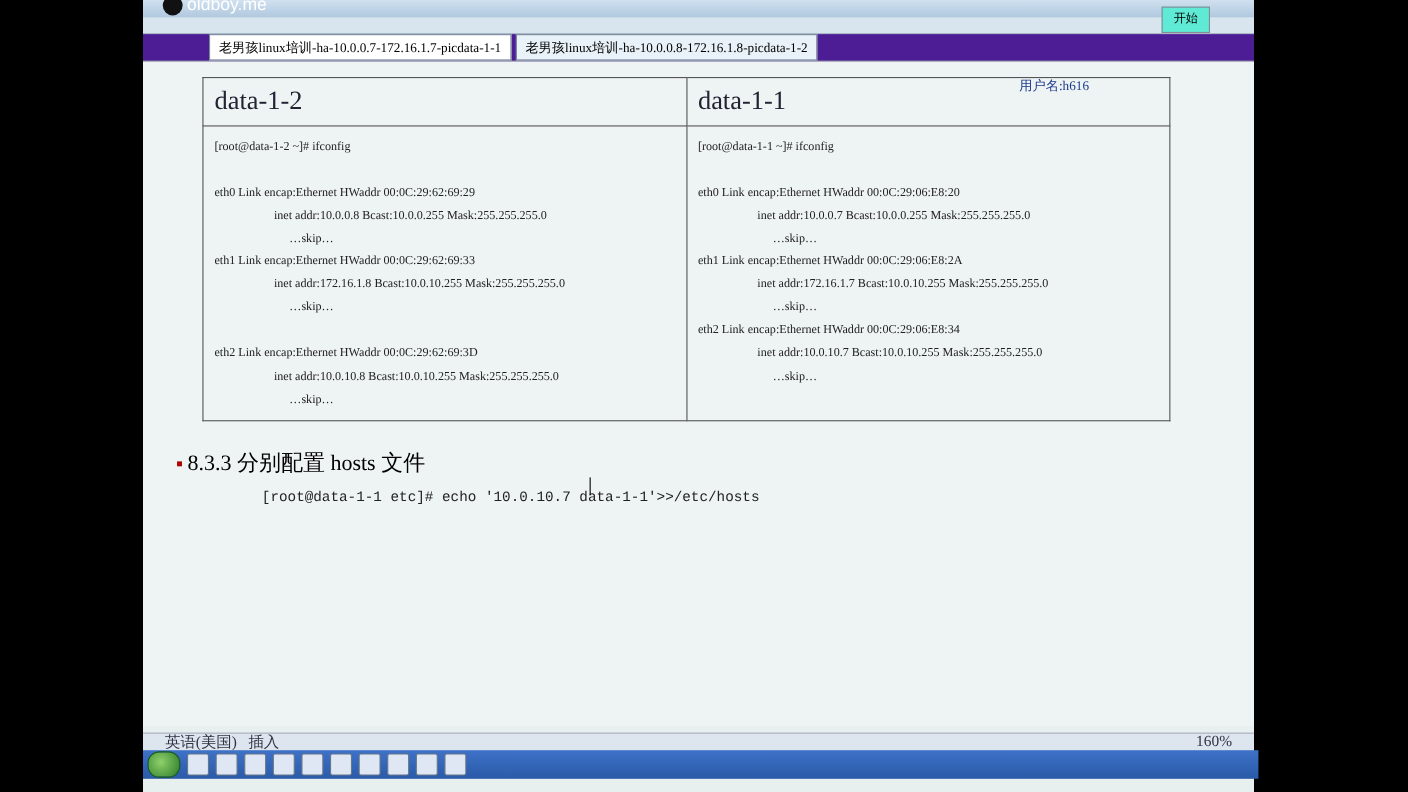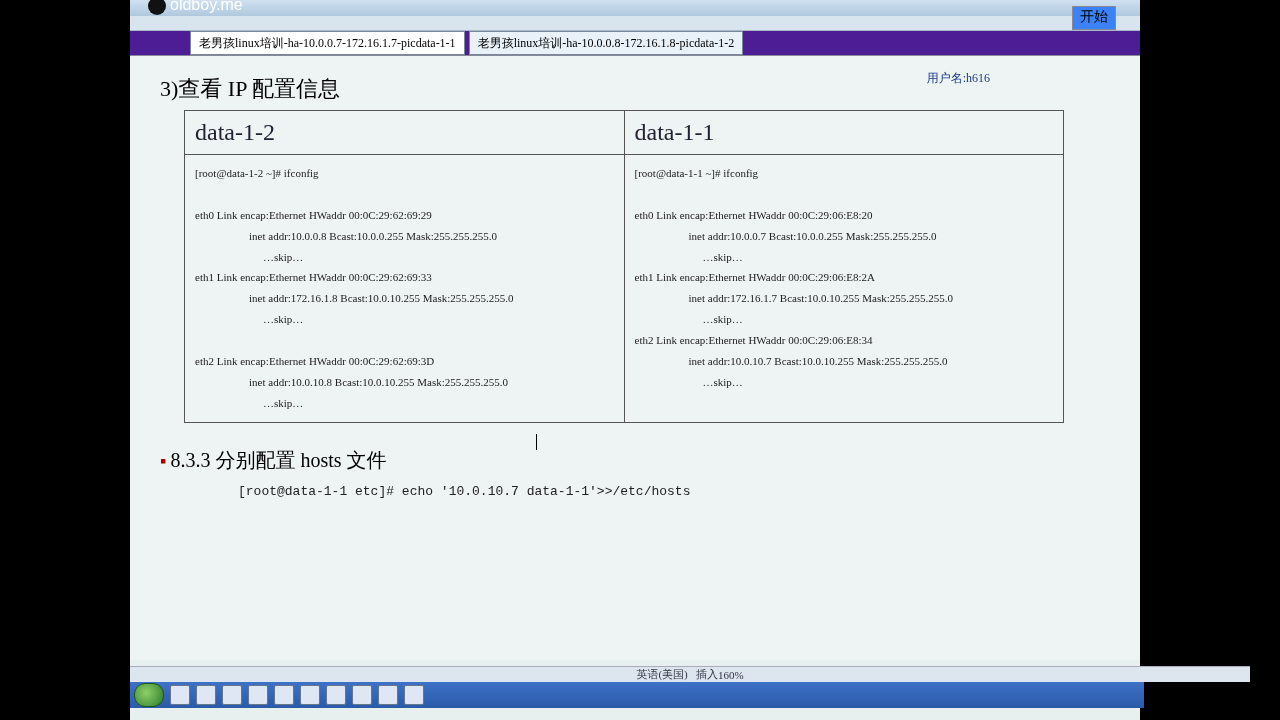--- a/index.html
+++ b/index.html
@@ -124,28 +124,28 @@
     left: 406px;
     top: 378px;
     width: 1px;
     height: 16px;
     background: #000;
   }
   .status-bottom {
     position: absolute;
     bottom: 38px;
     left: 130px;
-    width: 1120px;
+    width: 1010px;
     height: 16px;
     background: #dde6ef;
     border-top: 1px solid #aab;
-    font-size: 11px;
+    font-size: 14px;
     display:flex;
     align-items:center;
-    justify-content:center;
+    justify-content:space-between;
     padding: 0 20px;
     box-sizing:border-box;
     color:#334;
   }
   .taskbar {
     position: absolute;
     bottom: 12px;
     left: 130px;
     width: 1010px;
     height: 26px;
@@ -163,27 +163,27 @@
     border: 1px solid #1a5a18;
   }
   .task-ico {
     width: 18px; height: 18px;
     background: #dfe7f5;
     border: 1px solid #678;
     border-radius: 2px;
   }
   .right-btn {
     position: absolute;
-    right: 24px;
+    right: 40px;
     top: 6px;
     width: 42px;
     height: 22px;
-    background: #3b82f6;
+    background: #5eead4;
     border: 1px solid #889;
-    font-size: 14px;
+    font-size: 11px;
     text-align: center;
     line-height: 20px;
   }
 </style>
 </head>
 <body>
 
 <div class="watermark">
   <span class="logo"></span><span>oldboy.me</span>
 </div>
@@ -195,21 +195,20 @@
   <div class="tabs-row">
     <div class="tab active">老男孩linux培训-ha-10.0.0.7-172.16.1.7-picdata-1-1</div>
     <div class="tab">老男孩linux培训-ha-10.0.0.8-172.16.1.8-picdata-1-2</div>
   </div>
 
   <div class="right-btn">开始</div>
 
   <div class="doc-area">
     <div class="username">用户名:h616</div>
 
-    <h3 class="section">3)查看 IP 配置信息</h3>
 
     <table class="cmp">
       <tbody>
           <tr>
         <td class="cell-title">data-1-2</td>
         <td class="cell-title">data-1-1</td>
       </tr>
       <tr>
         <td class="cell-body">
           <div>[root@data-1-2 ~]# ifconfig</div><br>

